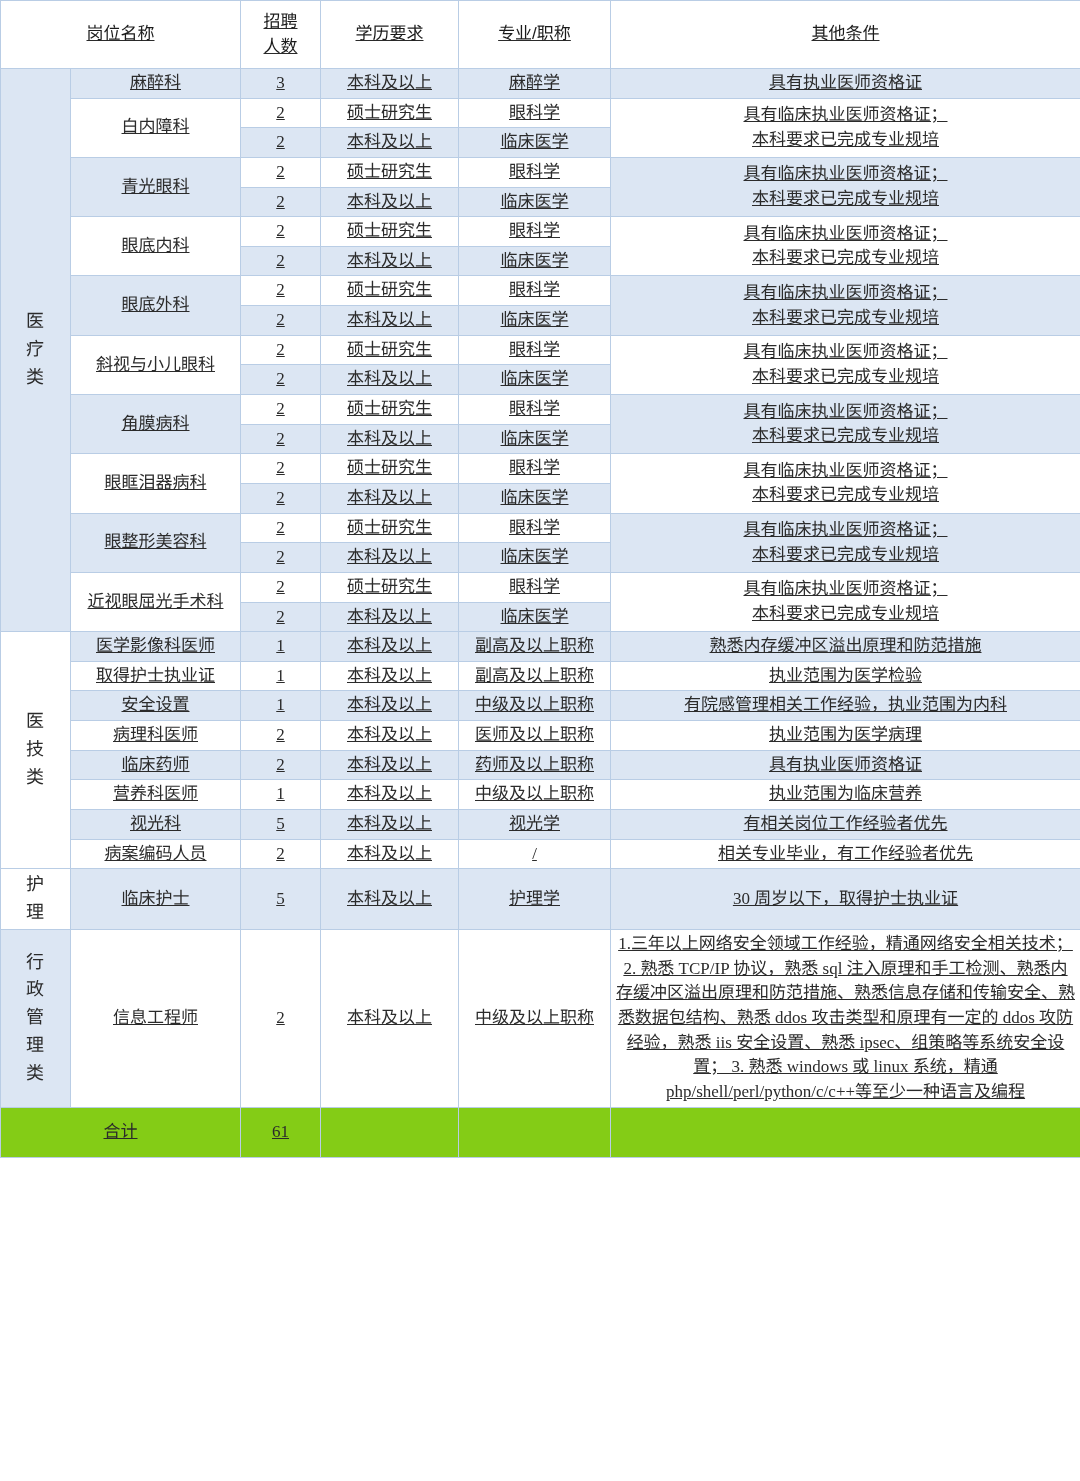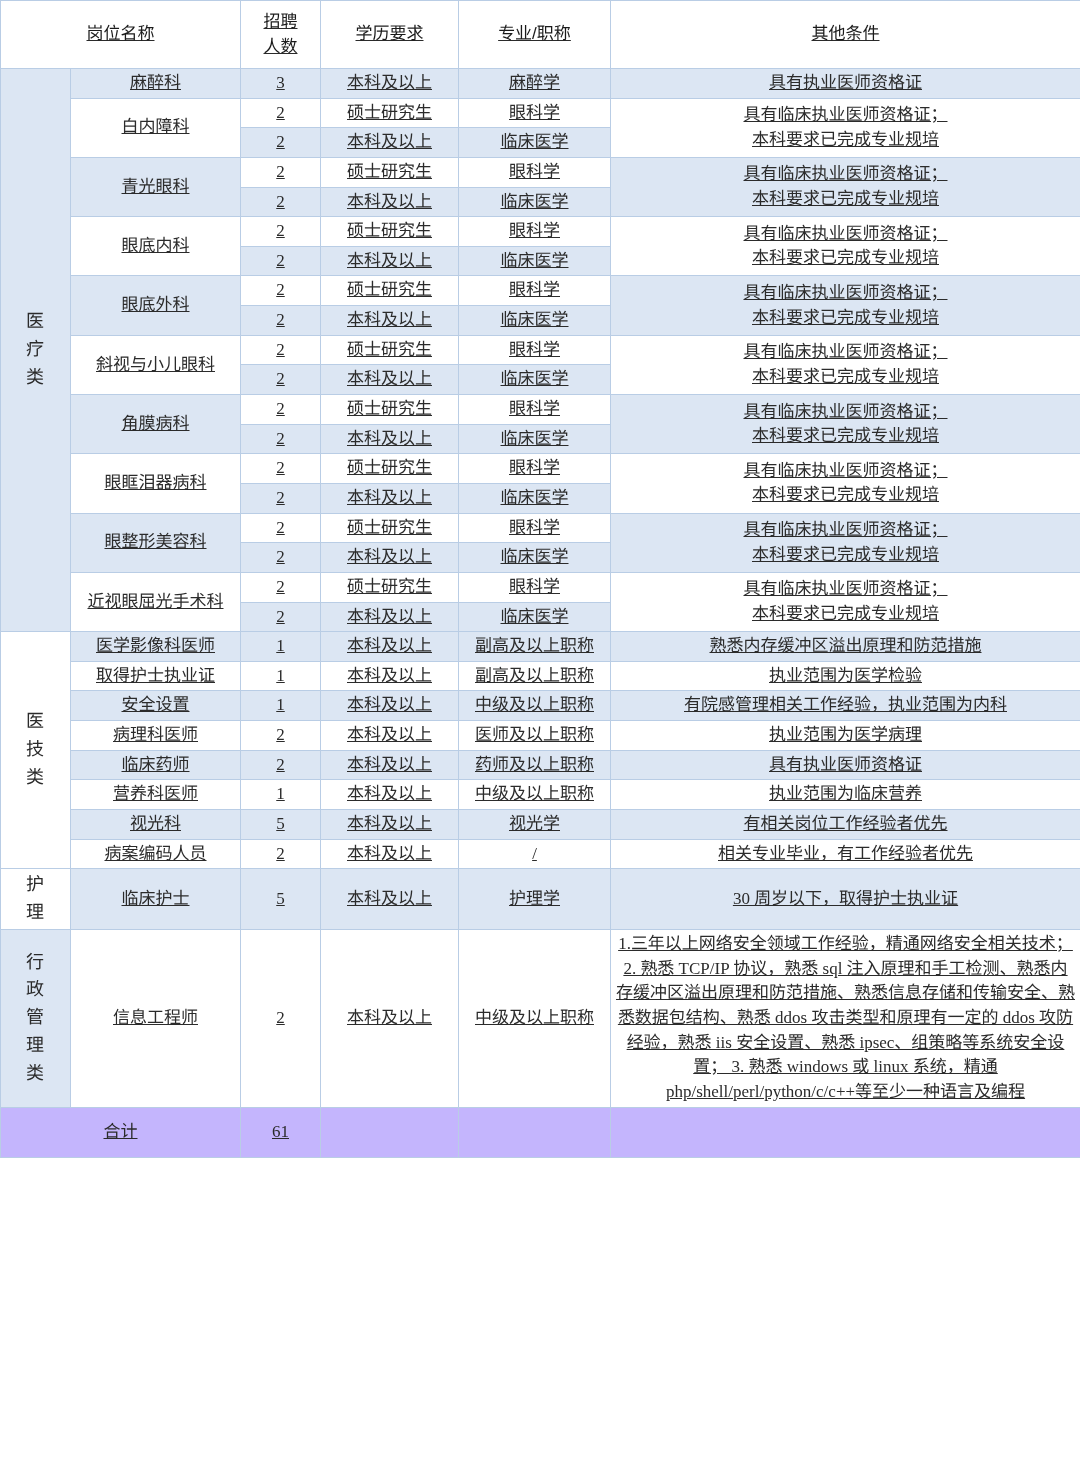--- a/index.html
+++ b/index.html
@@ -78,21 +78,21 @@
   td.other-long {
     text-align: left;
     padding: 6px 10px 6px 10px;
     font-size: 16px;
     line-height: 1.62;
   }
   td.post { font-size: 17px; }
   td.num  { font-size: 17px; }
   td.total-label { font-size: 18px; }
   td.total-num { font-size: 18px; }
-  tr.total-row td { height: 50px; background: #c4b5fd; }
+  tr.total-row td { height: 50px; background: #84cc16; }
 </style>
 </head>
 <body>
 
 <table id="recruit-table">
   <colgroup>
     <col class="c-cat">
       <col class="c-post">
       <col class="c-num">
     <col class="c-edu">

